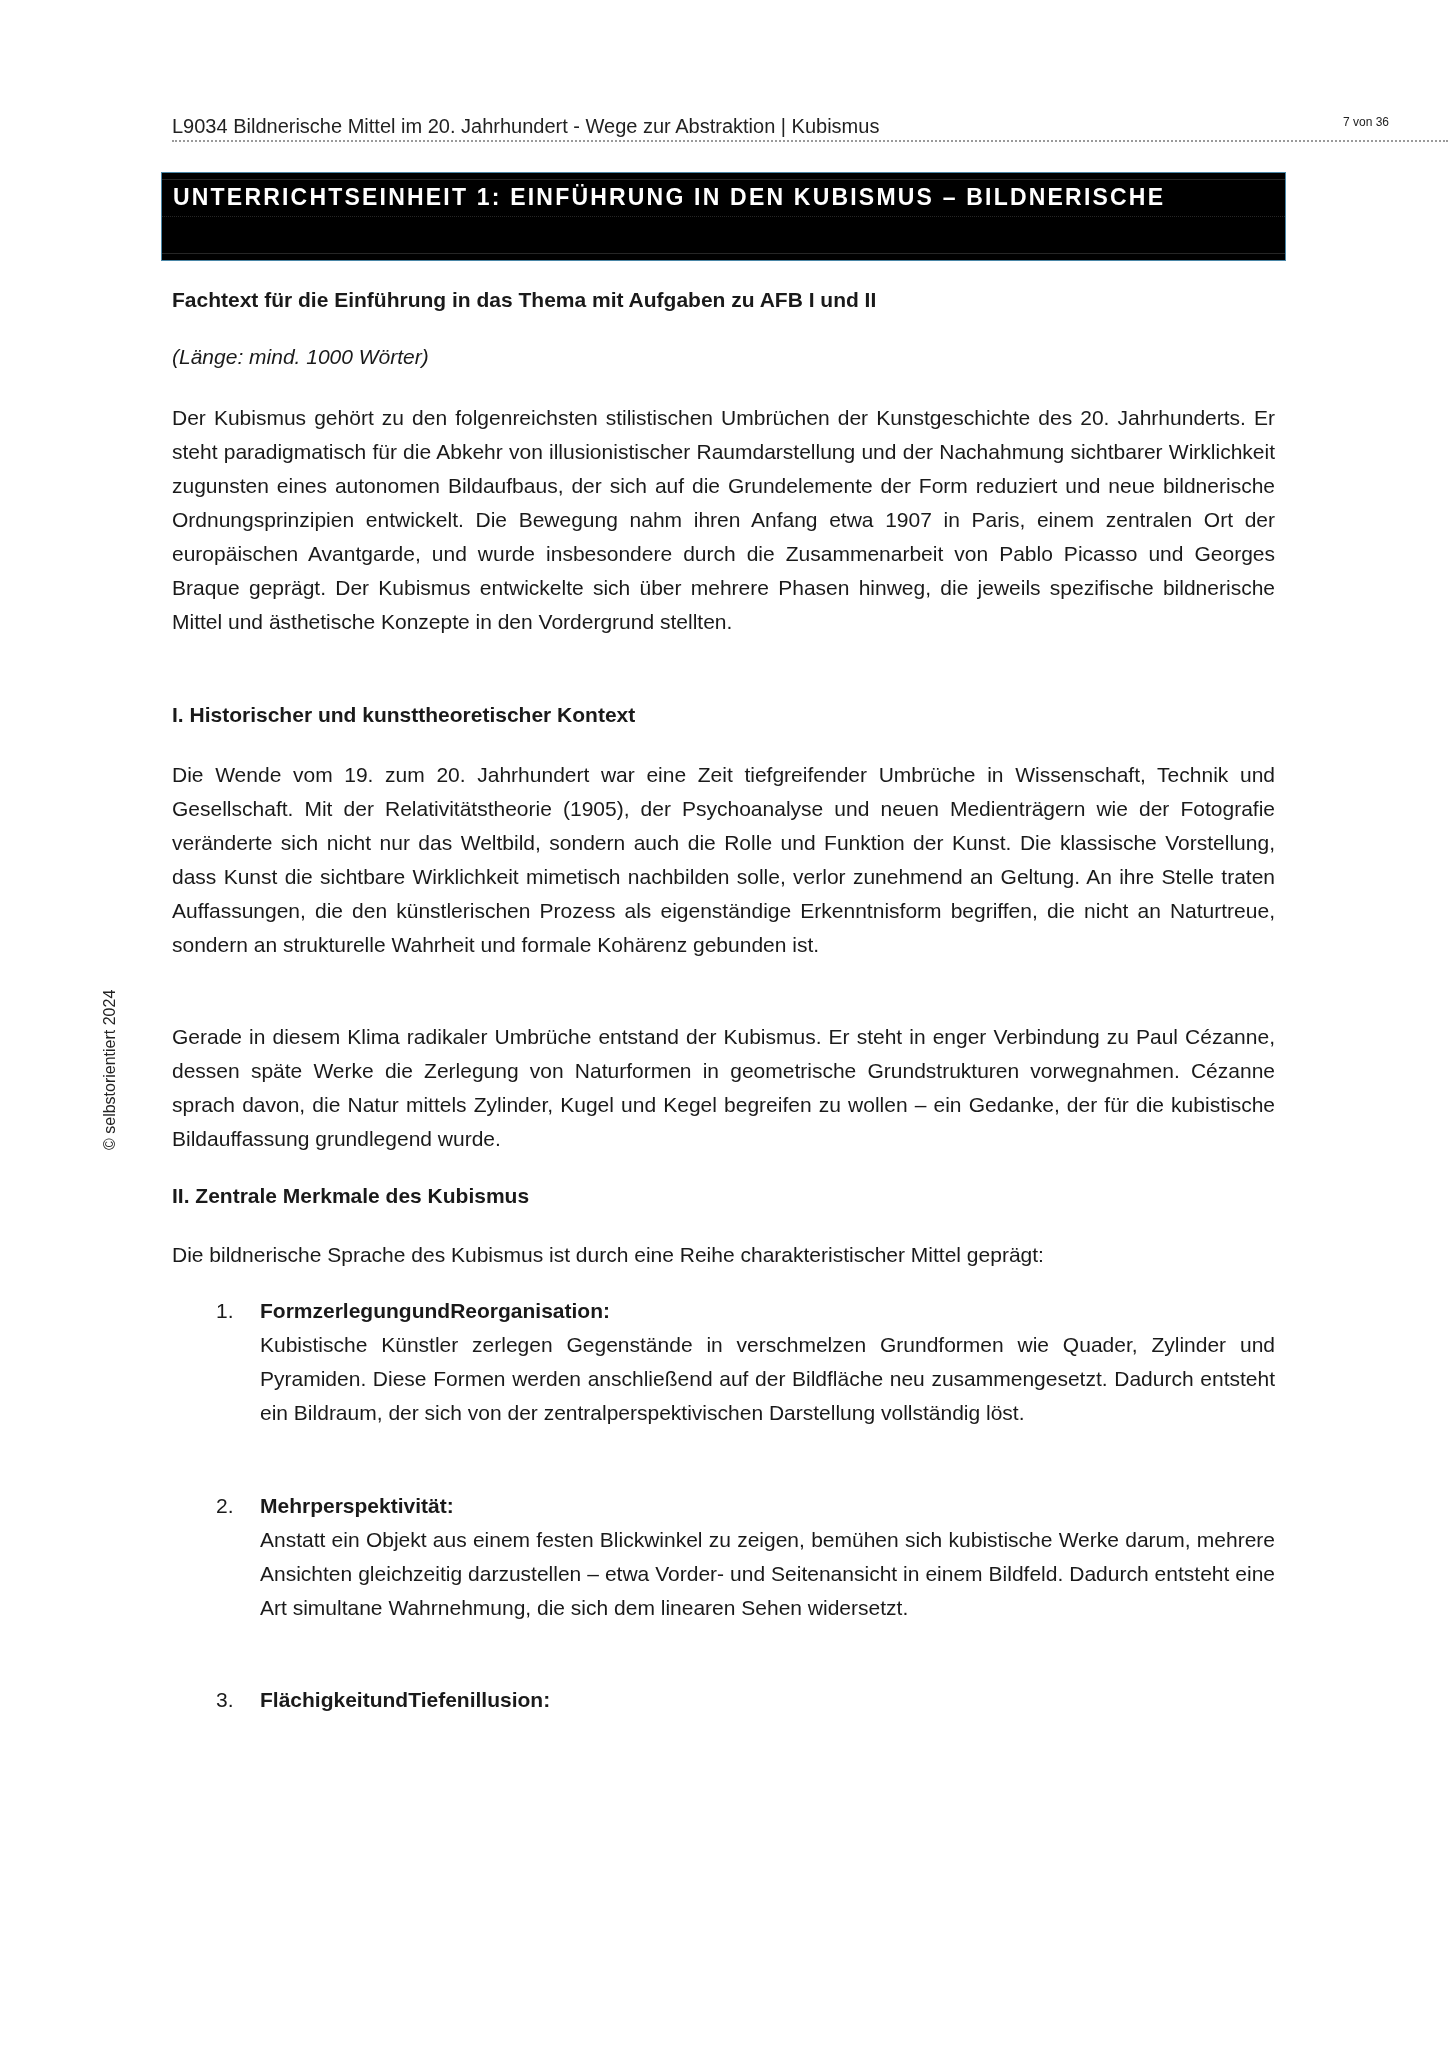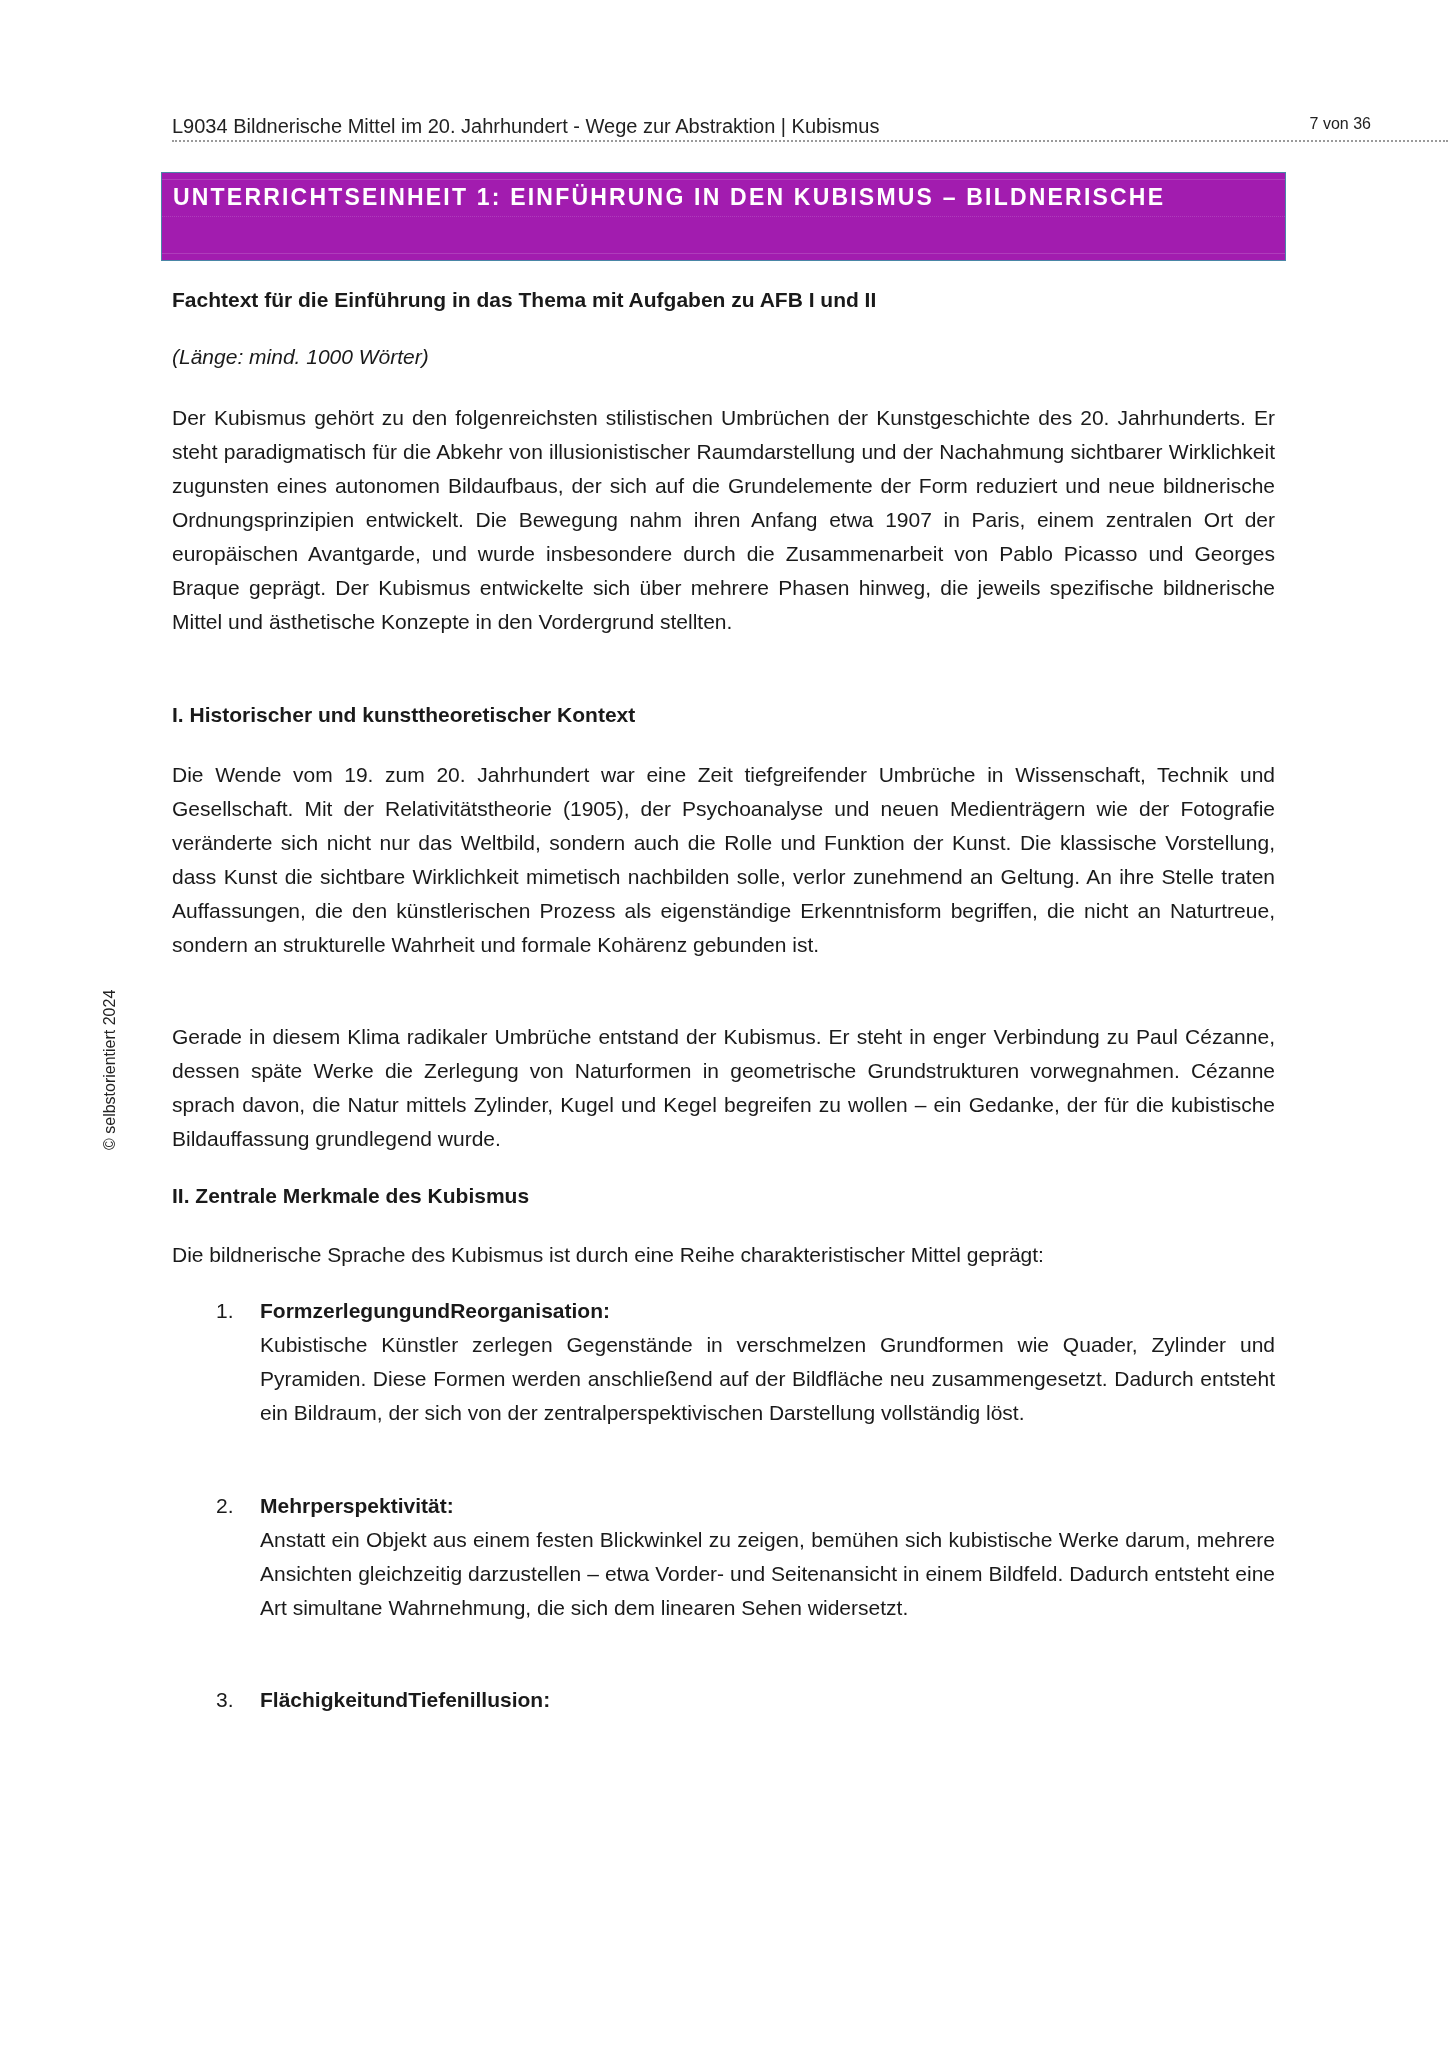--- a/index.html
+++ b/index.html
@@ -1,19 +1,19 @@
 <!DOCTYPE html>
 <html><head>
 <meta charset="utf-8">
 <style>
   html, body { margin:0; padding:0; background:#ffffff; }
   body { width:1448px; height:2048px; position:relative; overflow:hidden;
          font-family:"Liberation Sans", sans-serif; color:#1a1a1a; }
   .hdr-left { position:absolute; left:172px; top:115px; font-size:20px; color:#222; white-space:nowrap; font-family:"Liberation Sans", sans-serif; }
-  .hdr-right { position:absolute; right:77px; top:115px; font-size:16px; color:#222; white-space:nowrap;margin-left:29px; }
+  .hdr-right { position:absolute; right:59px; top:115px; font-size:12px; color:#222; white-space:nowrap;margin-left:29px; }
   .hdr-rule { position:absolute; left:172px; right:0; top:140px; height:0; border-top:2px dotted #9a9a9a; }
   .copyright { position:absolute; left:101px; top:1150px; transform-origin:0 0; transform:rotate(-90deg);
                font-size:16px; color:#222; white-space:nowrap; }
   .title-box { position:absolute; left:161px; top:172px; width:1125px; height:89px; background:#175e82;
                box-sizing:border-box; border:1px solid #4a86a6; }
   .title-box .inner-line { position:absolute; left:0; right:0; height:0; border-top:1px solid rgba(255,255,255,0.15); }
   .title-line { position:absolute; left:11px; font-weight:bold; color:#ffffff; font-size:23px; letter-spacing:2.2px; white-space:nowrap; }
   .content { position:absolute; left:172px; width:1103px; font-size:21px; line-height:34px; }
   .just { text-align:justify; }
   .bold { font-weight:bold; }
@@ -26,21 +26,21 @@
 <body>
 
 <div>
   <div class="hdr-left">L9034 Bildnerische Mittel im 20. Jahrhundert - Wege zur Abstraktion | Kubismus</div>
   <div class="hdr-right">7 von 36</div>
   <div class="hdr-rule"></div>
 </div>
 
 <div class="copyright">© selbstorientiert 2024</div>
 
-<div class="title-box" style="background: #a21caf;">
+<div class="title-box" style="background: #000000;">
   <div class="inner-line" style="top:6px"></div>
   <div class="inner-line" style="top:43px; border-top-style:dotted"></div>
   <div class="inner-line" style="top:80px"></div>
   <div class="title-line" style="top:11px">UNTERRICHTSEINHEIT 1: EINFÜHRUNG IN DEN KUBISMUS – BILDNERISCHE</div>
 </div>
 
 <div class="content bold" style="top:283px">Fachtext für die Einführung in das Thema mit Aufgaben zu AFB I und II</div>
 <div class="content italic" style="top:340px">(Länge: mind. 1000 Wörter)</div>
 <div class="content just" style="top:401px">Der Kubismus gehört zu den folgenreichsten stilistischen Umbrüchen der Kunstgeschichte des 20. Jahrhunderts. Er steht paradigmatisch für die Abkehr von illusionistischer Raumdarstellung und der Nachahmung sichtbarer Wirklichkeit zugunsten eines autonomen Bildaufbaus, der sich auf die Grundelemente der Form reduziert und neue bildnerische Ordnungsprinzipien entwickelt. Die Bewegung nahm ihren Anfang etwa 1907 in Paris, einem zentralen Ort der europäischen Avantgarde, und wurde insbesondere durch die Zusammenarbeit von Pablo Picasso und Georges Braque geprägt. Der Kubismus entwickelte sich über mehrere Phasen hinweg, die jeweils spezifische bildnerische Mittel und ästhetische Konzepte in den Vordergrund stellten.</div>
 

